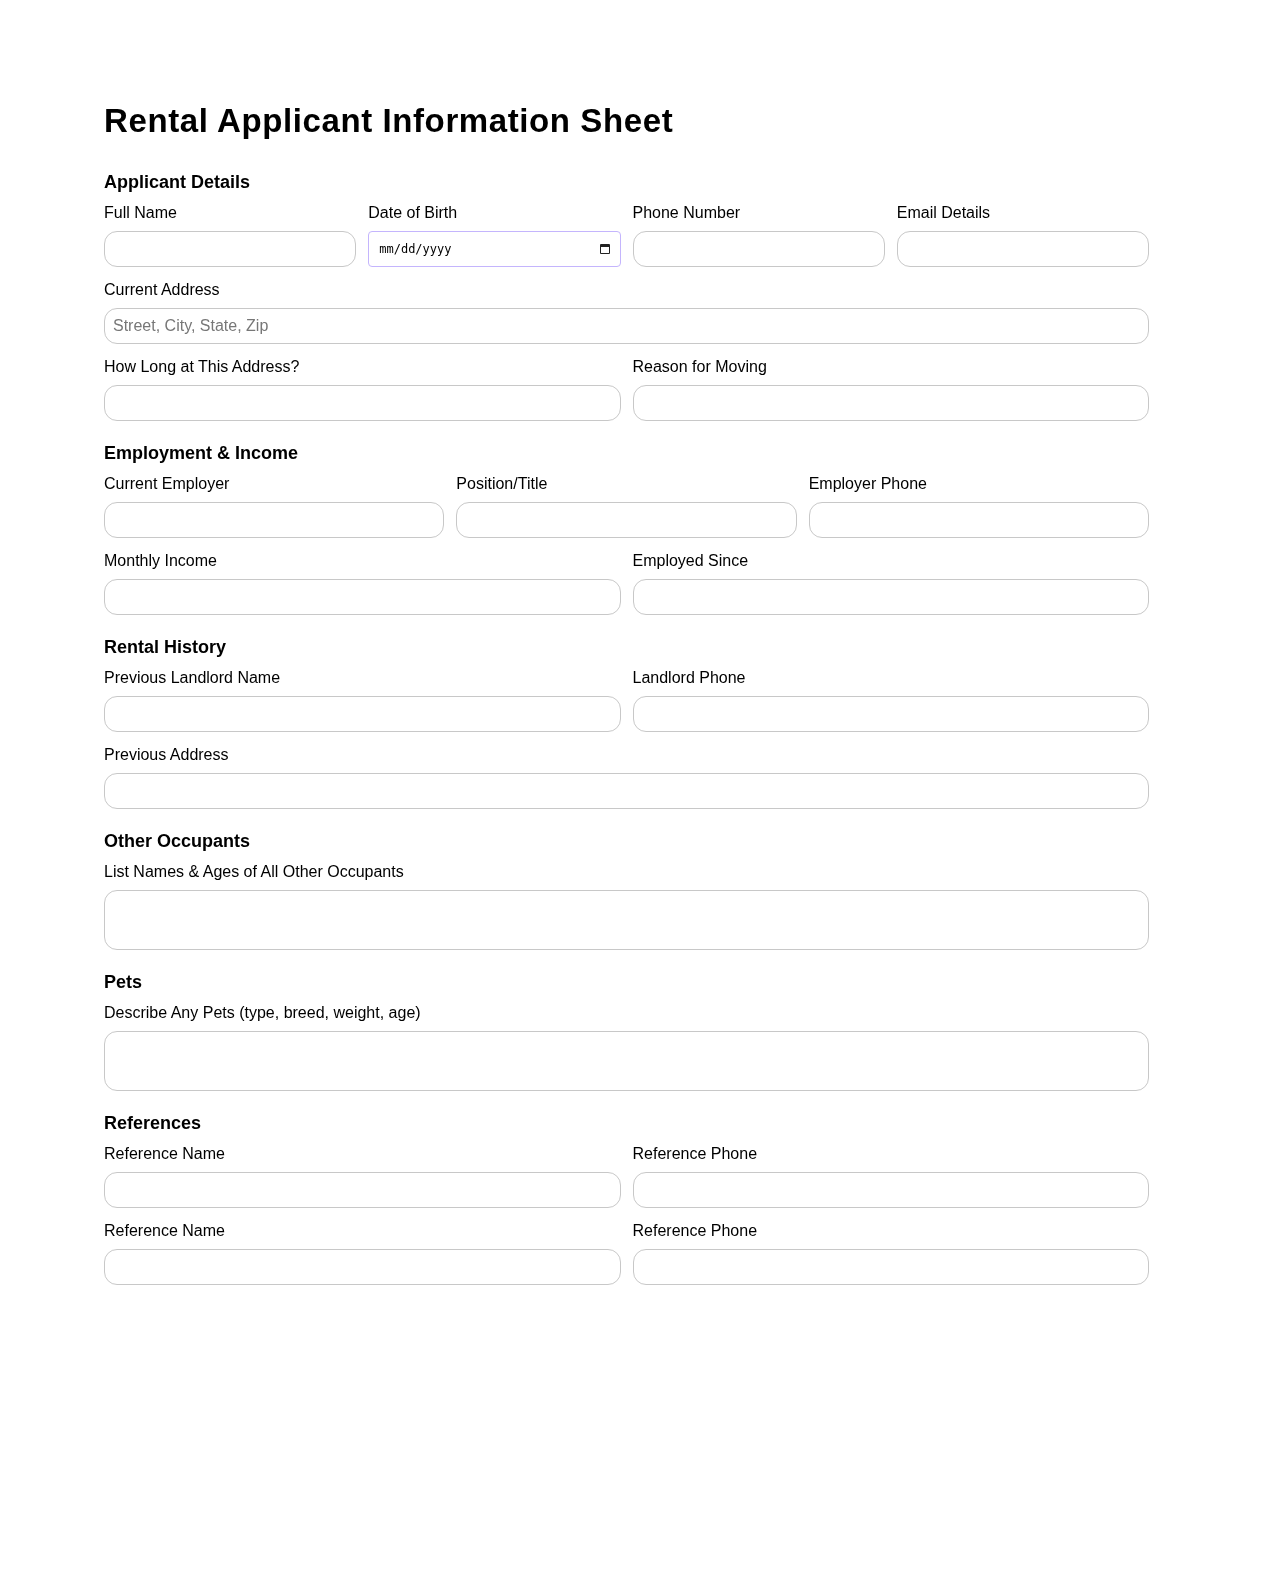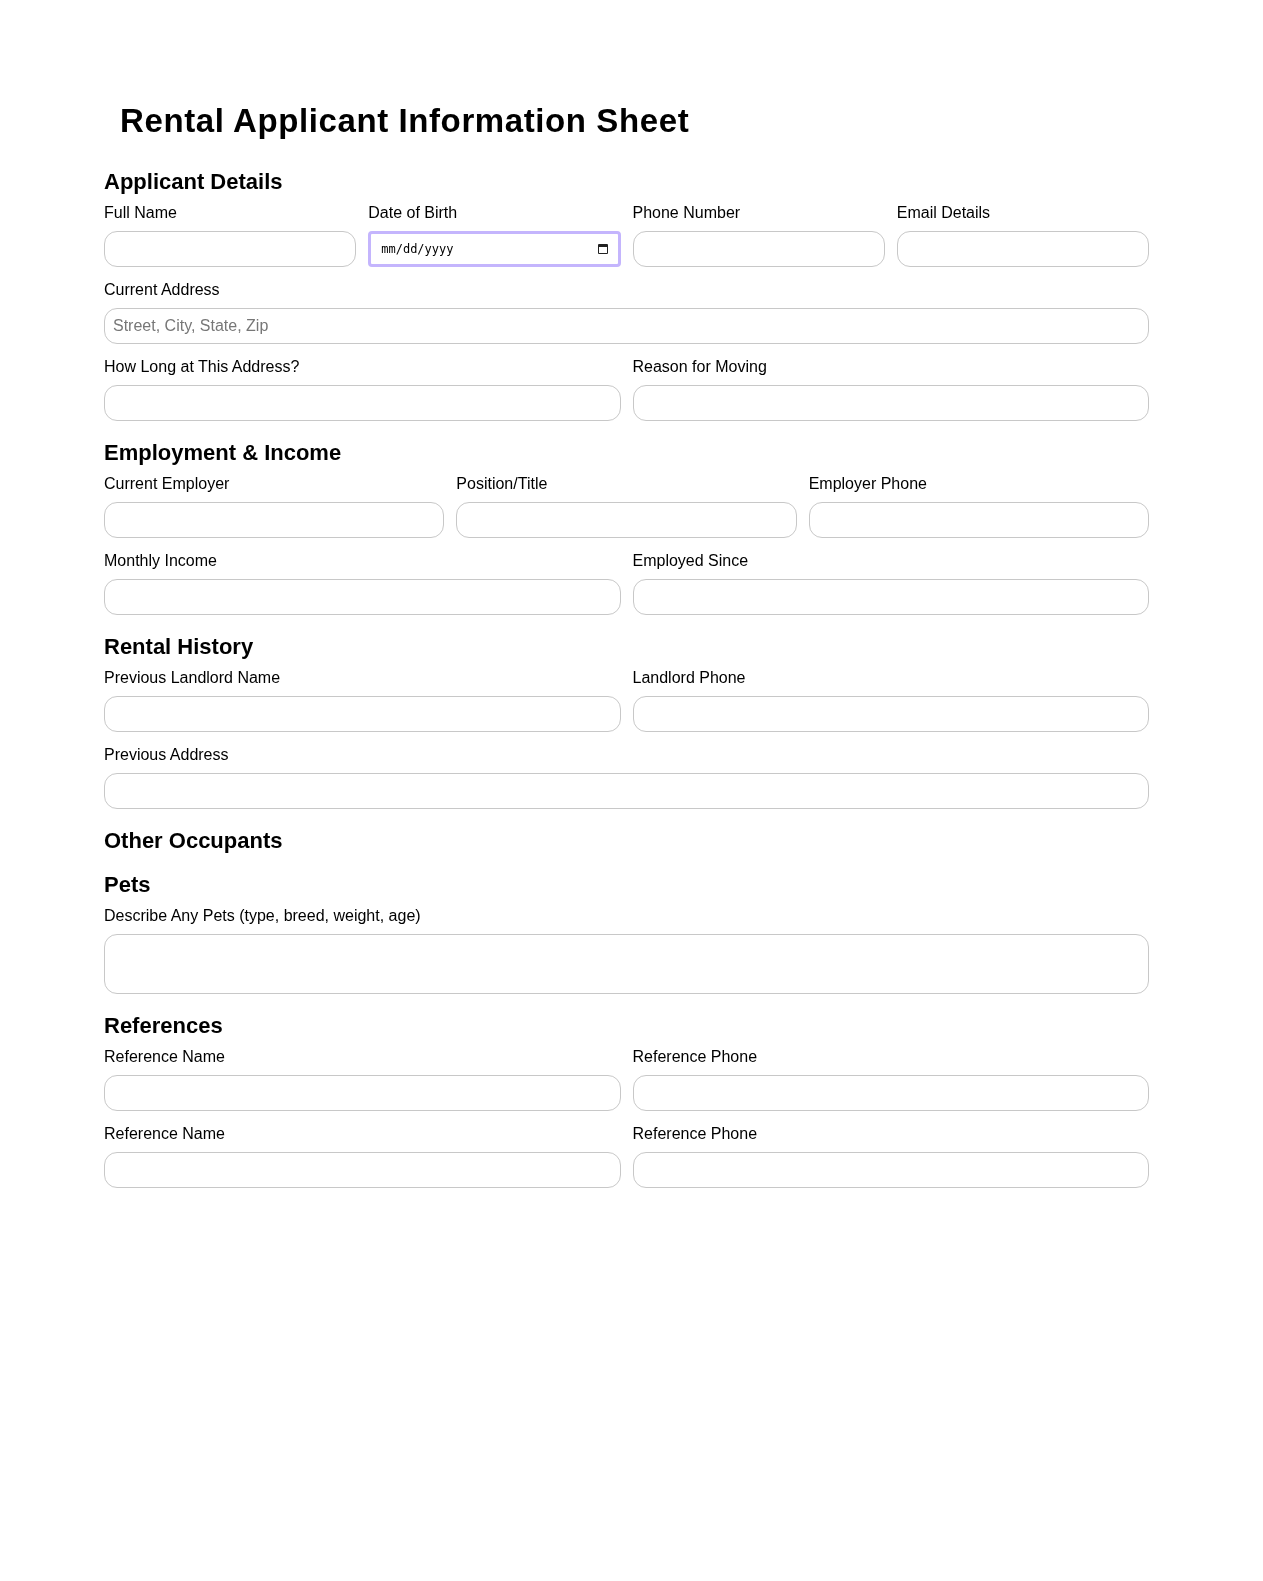--- a/index.html
+++ b/index.html
@@ -1,31 +1,31 @@
 <!DOCTYPE html>
 <html><head>
 <meta charset="utf-8">
 <style>
   html, body { margin: 0; padding: 0; background: #ffffff; }
   body { width: 1263px; height: 1581px; font-family: "Liberation Sans", sans-serif; color: #000; }
   .page { position: absolute; left: 104px; top: 0; width: 1045px; height: 1289px; overflow: hidden; }
-  h1 { margin: 0; position: absolute; top: 101px; left: 16px; font-size: 33px; font-weight: bold; letter-spacing: 0.6px; line-height: 40px; }
+  h1 { margin: 0; position: absolute; top: 101px; left: 0; font-size: 33px; font-weight: bold; letter-spacing: 0.6px; line-height: 40px; }
   .content { position: absolute; top: 170px; left: 0; width: 1045px; }
   .section { margin-bottom: 20px; }
-  .section h2 { margin: 0 0 9px 0; font-size: 22px; font-weight: bold; line-height: 24px; height: 24px; }
+  .section h2 { margin: 0 0 9px 0; font-size: 18px; font-weight: bold; line-height: 24px; height: 24px; }
   .row { display: flex; gap: 12px; margin-bottom: 13px; }
   .field { flex: 1; display: flex; flex-direction: column; min-width: 0; }
   .field label { font-size: 16px; line-height: 20px; height: 20px; margin-bottom: 8px; }
   .field input, .field textarea {
     box-sizing: border-box; width: 100%; height: 36px; border: 1px solid #c8c8c8; border-radius: 13px;
     padding: 0 8px; font-family: "Liberation Sans", sans-serif; font-size: 16px; background: #fff; outline: none; margin: 0;
   }
   .field input::placeholder { color: #777; }
   .field textarea { height: 60px; resize: none; padding: 8px; }
-  .date-box { box-sizing: border-box; height: 36px; border: 3px solid #c4b5fd; border-radius: 4px; display: flex; align-items: center; justify-content: space-between; padding: 0 10px 0 10px; }
+  .date-box { box-sizing: border-box; height: 36px; border: 1px solid #c4b5fd; border-radius: 4px; display: flex; align-items: center; justify-content: space-between; padding: 0 10px 0 10px; }
   .date-text { font-family: "DejaVu Sans Mono", monospace; font-size: 12px; color: #000; }
   .cal-icon { width: 10px; height: 10px; border: 1.5px solid #222; border-top-width: 3px; border-radius: 1px; box-sizing: border-box; }
 </style>
 </head>
 <body>
 
 <div class="page">
   <h1>Rental Applicant Information Sheet</h1>
 
   <div class="content">
@@ -114,20 +114,26 @@
       <div class="row">
         <div class="field">
           <label>Previous Address</label>
           <input type="text" style="">
         </div>
       </div>
     </div>
 
     <div class="section">
       <h2>Other Occupants</h2>
+      <div class="row">
+        <div class="field">
+          <label>List Names &amp; Ages of All Other Occupants</label>
+          <textarea style=""></textarea>
+        </div>
+      </div>
     </div>
 
     <div class="section">
       <h2>Pets</h2>
       <div class="row">
         <div class="field">
           <label>Describe Any Pets (type, breed, weight, age)</label>
           <textarea style=""></textarea>
         </div>
       </div>

